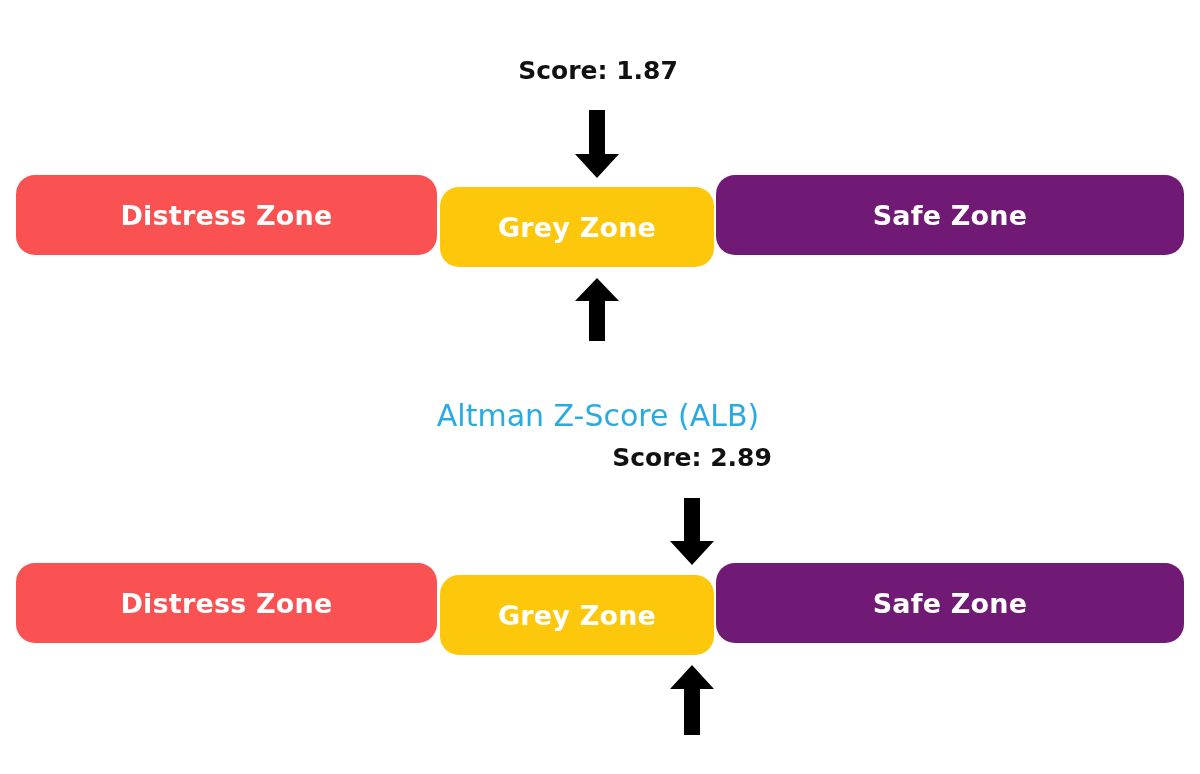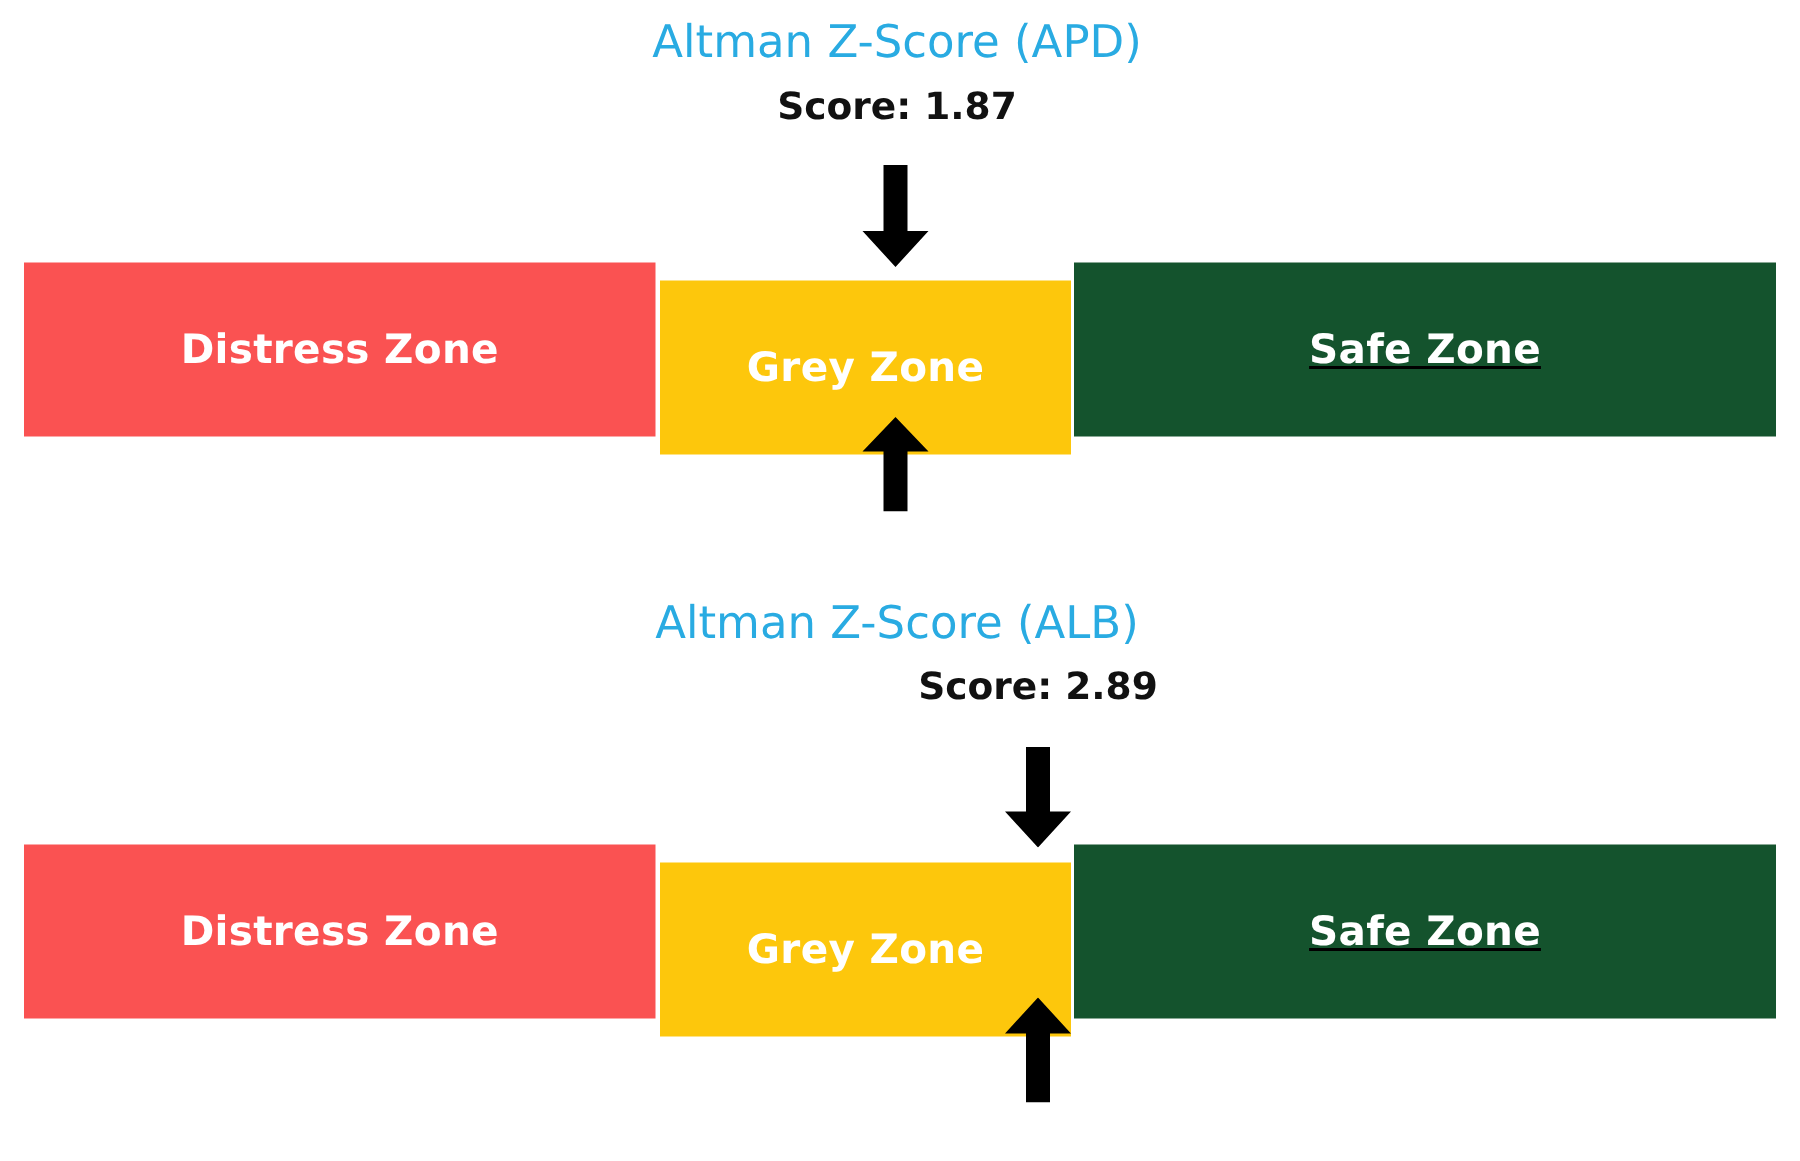--- a/index.html
+++ b/index.html
@@ -46,51 +46,51 @@
   
   .zone-bar {
     position: absolute;
     height: 97px;
     left: 16px;
     width: 1168px;
   }
   .zone {
     position: absolute;
     top: 0;
-    height: 116px;
+    height: 80px;
     display: flex;
     align-items: center;
     justify-content: center;
     box-sizing: border-box;
+    border-radius: 19px;
   }
   .zone-label {
     font-family: "DejaVu Sans", sans-serif;
     font-size: 27px;
     font-weight: 700;
     color: #ffffff;
     letter-spacing: 0.2px;
     white-space: nowrap;
   }
   .zone-distress { background: #fa5252; }
   .zone-grey     { background: #fdc70c; margin-top: 12px; }
-  .zone-safe     { background: #14532d; text-decoration: underline; }
+  .zone-safe     { background: #701a75; }
 
   
   .arrow {
     position: absolute;
     width: 60px;
   }
   .arrow svg { display: block; }
 </style>
 </head>
 <body>
 
 <div class="panel" style="top:0;height:360px;">
 
-  <div class="chart-title" style="left:0;width:1196px;top:14px;">Altman Z-Score (APD)</div>
 
   <div class="score-label" style="left:0;width:1196px;top:58px;">Score: 1.87</div>
 
   <div class="arrow" style="left:567px;top:110px;height:68px;">
     <svg width="60" height="68" viewBox="0 0 60 68" aria-hidden="true">
       <polygon points="22,0 38,0 38,44 52,44 30,68 8,44 22,44" fill="#000000"></polygon>
     </svg>
   </div>
 
   <div class="zone-bar" style="top:175px;">

